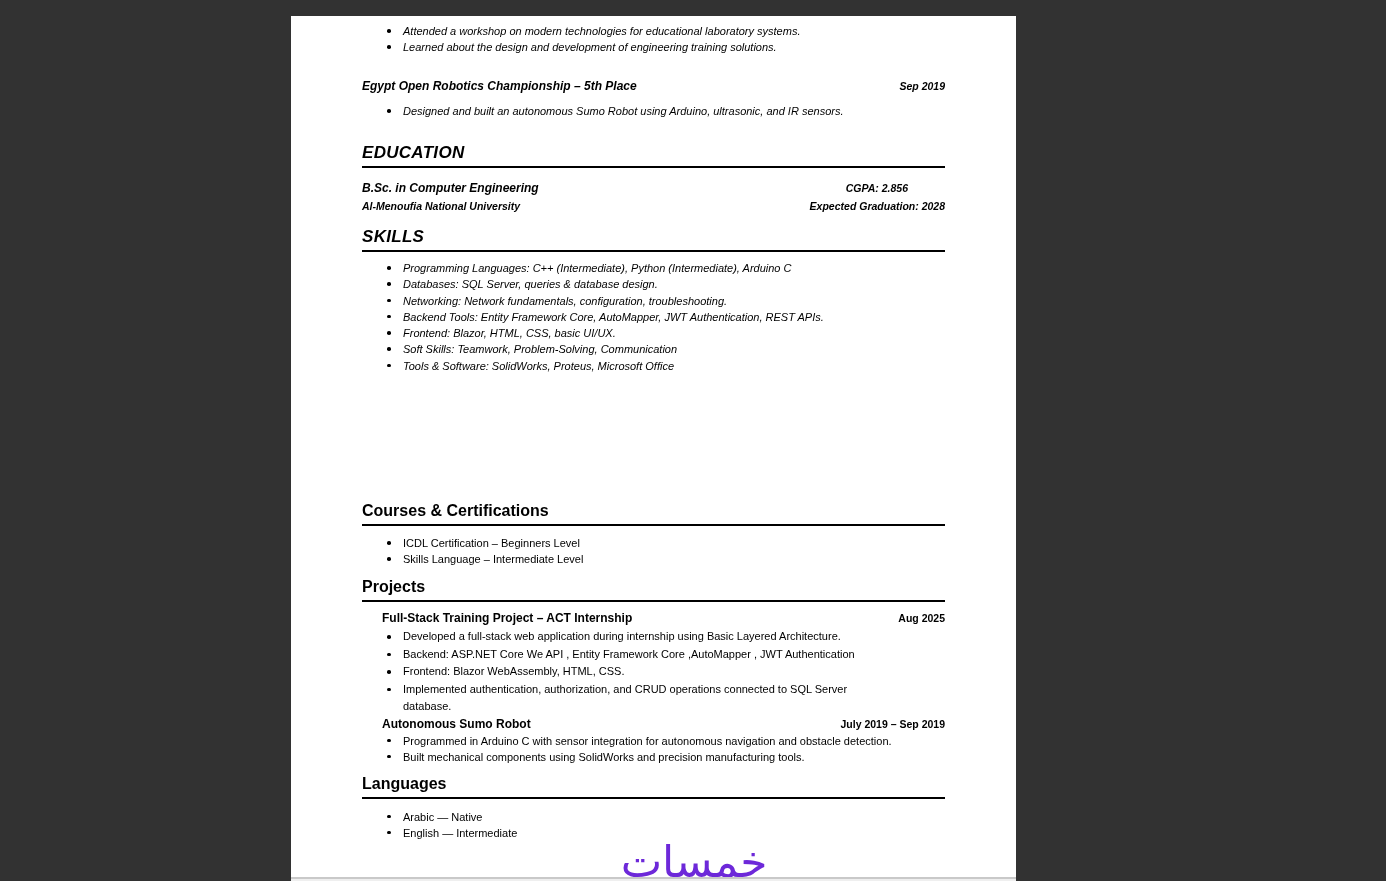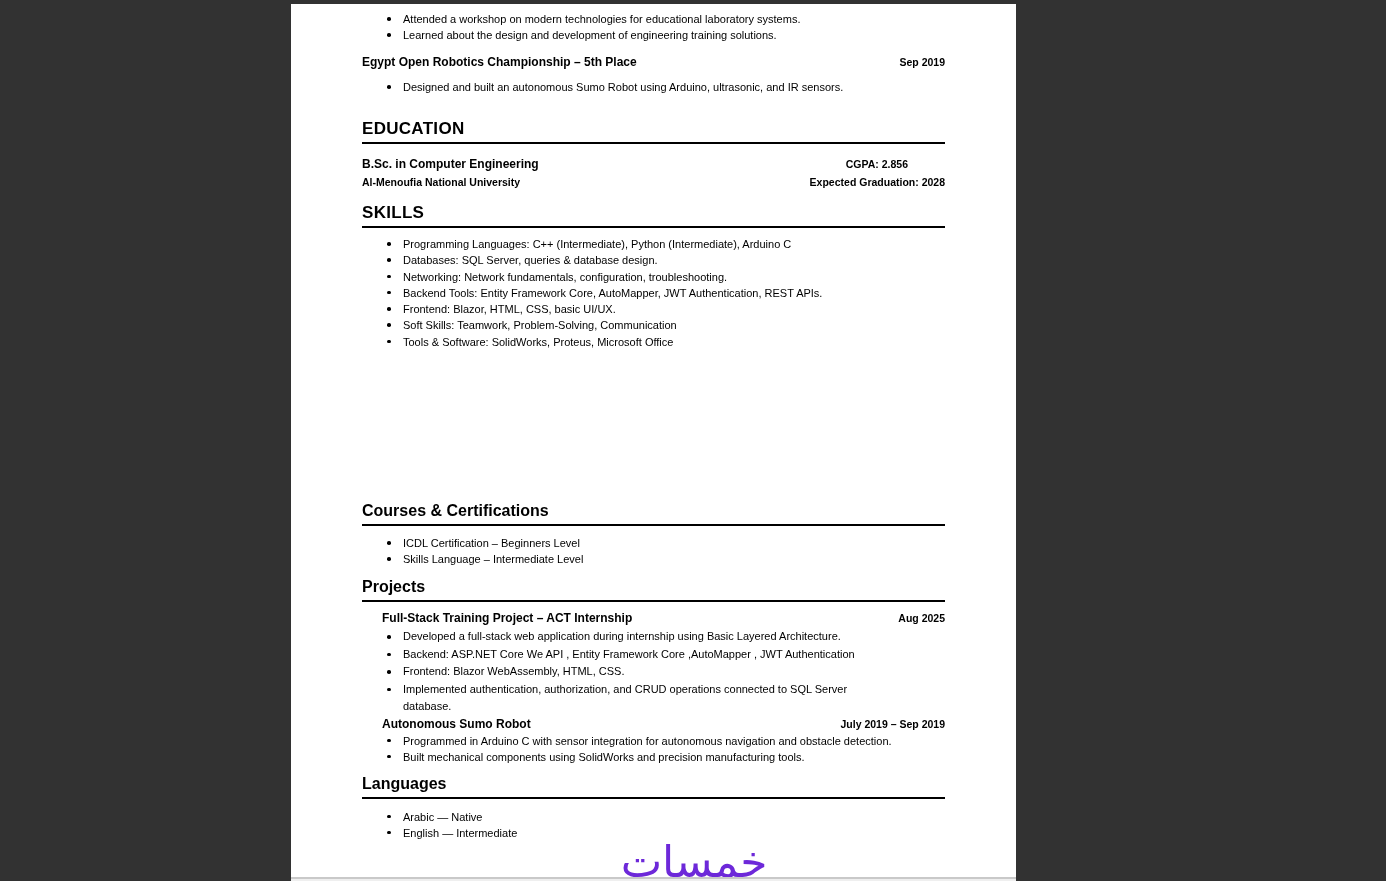--- a/index.html
+++ b/index.html
@@ -1,20 +1,20 @@
 <!DOCTYPE html>
 <html><head>
 <meta charset="utf-8">
 <style>
   * { margin:0; padding:0; box-sizing:border-box; }
   html,body { width:1386px; height:881px; overflow:hidden; }
   body { background:#323232; font-family:"Liberation Sans", sans-serif; color:#000; }
   .viewer { position:relative; width:1386px; height:881px; }
   .page { position:absolute; left:291px; width:725px; background:#ffffff; overflow:hidden; }
-  .page-1 { top:4px; height:502px; }
+  .page-1 { top:16px; height:502px;font-style:italic; }
   .page-2 { top:436px; height:460px; }
   .page-inner { padding:0 71px; }
   .p1-inner { padding-top:7px; }
   .p2-inner { padding-top:65px; }
 
   ul { list-style:none; }
   li { position:relative; padding-left:41px; font-size:11px; line-height:16px; white-space:pre-line; }
   li::before { content:""; position:absolute; left:25px; top:6px; width:3.5px; height:3.5px; border-radius:50%; background:#000; }
   ul.lh-tall li { line-height:17.5px; }
   ul.lh-tall li::before { top:7px; }
@@ -27,21 +27,21 @@
   .entry-header { display:flex; justify-content:space-between; align-items:baseline; font-weight:bold; line-height:14px; }
   .entry-title { font-size:12px; }
   .entry-date { font-size:10.5px;padding-left:12px; }
   .indent-20 { padding-left:20px; }
 
   .edu-row { display:flex; justify-content:space-between; align-items:baseline; font-weight:bold; }
   .edu-degree { font-size:12px; line-height:14px; }
   .edu-cgpa { font-size:10.5px; margin-right:37px; }
   .edu-small { font-size:10.5px; line-height:13px; }
 
-  .m-robotics-h { margin-top:12px; }
+  .m-robotics-h { margin-top:24px; }
   .m-robotics-ul { margin-top:10px; }
   .m-edu-h { margin-top:24px; }
   .m-edu-r1 { margin-top:13px;text-align:right; }
   .m-edu-r2 { margin-top:5px; }
   .m-skills-h { margin-top:14px; }
   .m-skills-ul { margin-top:8px; }
 
   .m-courses-ul { margin-top:9px; }
   .m-projects-h { margin-top:10px; }
   .m-proj1-h { margin-top:9px; }

